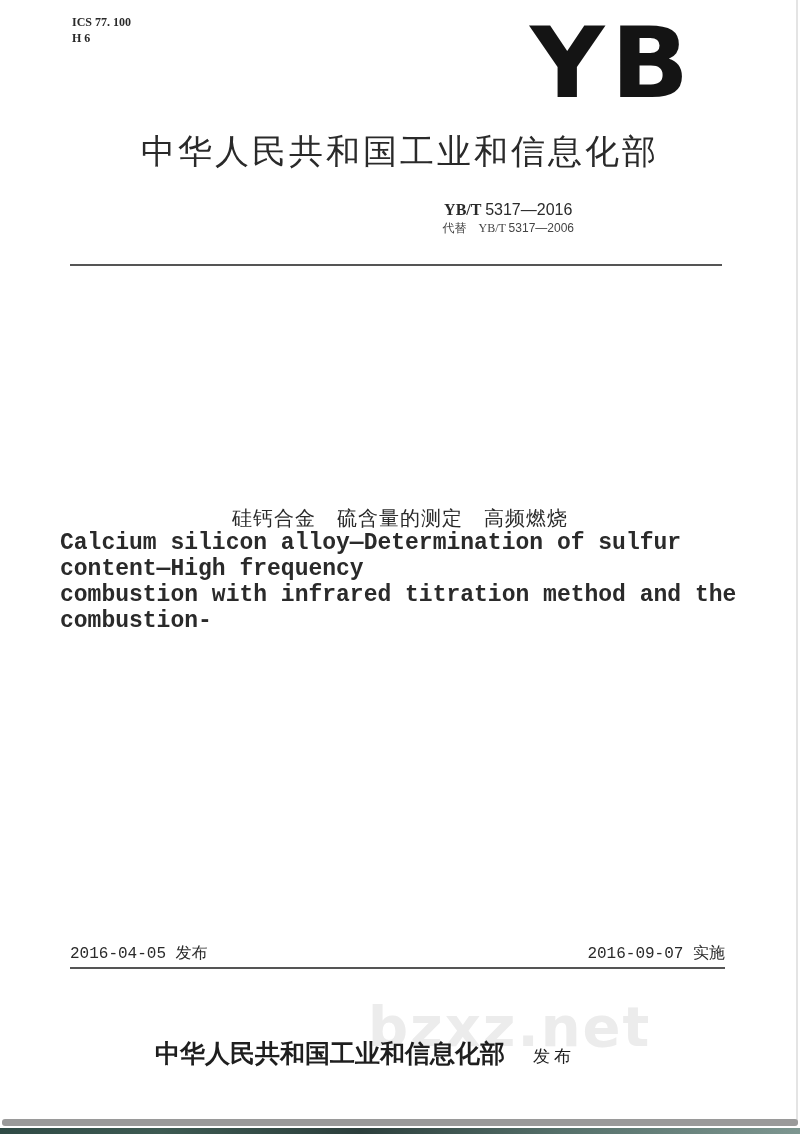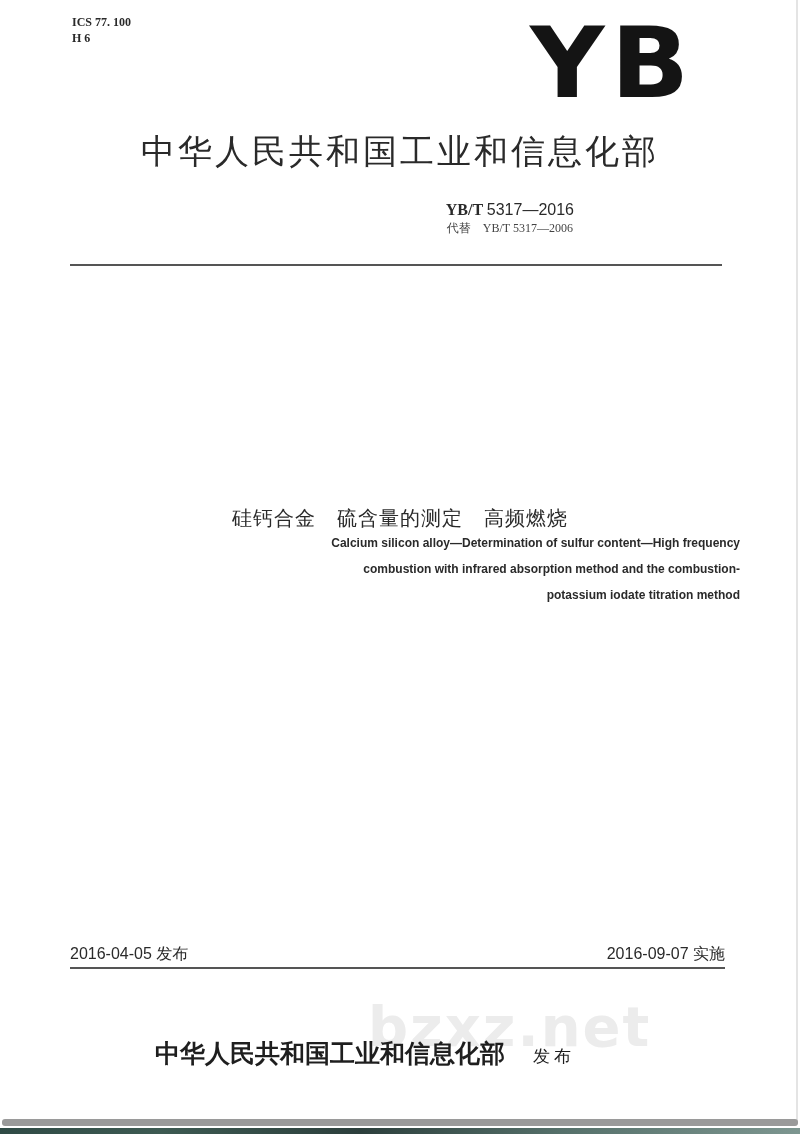--- a/index.html
+++ b/index.html
@@ -80,21 +80,21 @@
       font-family: "Liberation Sans", sans-serif;
       font-weight: normal;
     }
     .std-no .replace {
       font-family: "Liberation Serif", serif;
       font-size: 12px;
       line-height: 16px;
       color: #444444;
     }
     .std-no .replace .num {
-      font-family: Liberation Serif, serif;
+      font-family: Liberation Sans, sans-serif;
     }
     .divider-top {
       position: absolute;
       left: 70px;
       top: 264px;
       width: 652px;
       height: 2px;
       background: #555555;
     }
     .cn-title {
@@ -108,34 +108,34 @@
       line-height: 40px;
       letter-spacing: 1px;
       color: #2a2a2a;
       white-space: pre;
     }
     .en-title {
       position: absolute;
       left: 60px;
       width: 680px;
       top: 530px;
-      text-align: right;
-      font-family: Liberation Sans, sans-serif;
-      font-weight: bold;
-      font-size: 12px;
+      text-align: left;
+      font-family: Liberation Mono, monospace;
+      font-weight: bold;
+      font-size: 23px;
       line-height: 26px;
       color: #2a2a2a;
     }
     .date-row {
       position: absolute;
       left: 70px;
       top: 943px;
       width: 655px;
       height: 22px;
-      font-family: Liberation Sans, sans-serif;
+      font-family: Liberation Mono, monospace;
       font-size: 16px;
       line-height: 22px;
       color: #2a2a2a;
     }
     .date-row .left { position: absolute; left: 0; top: 0; }
     .date-row .right { position: absolute; right: 0; top: 0; }
     .divider-bottom {
       position: absolute;
       left: 70px;
       top: 967px;
@@ -222,22 +222,21 @@
   </div>
 
   <div class="divider-top"></div>
 
   <div class="cn-title">
     <div>硅钙合金　硫含量的测定　高频燃烧</div>
   </div>
 
   <div class="en-title">
     <div>Calcium silicon alloy—Determination of sulfur content—High frequency</div>
-    <div>combustion with infrared absorption method and the combustion-</div>
-    <div>potassium iodate titration method</div>
+    <div>combustion with infrared titration method and the combustion-</div>
   </div>
 
   <div class="date-row">
     <span class="left">2016-04-05 发布</span>
     <span class="right">2016-09-07 实施</span>
   </div>
 
   <div class="divider-bottom"></div>
 
   <div class="watermark">bzxz.net</div>

